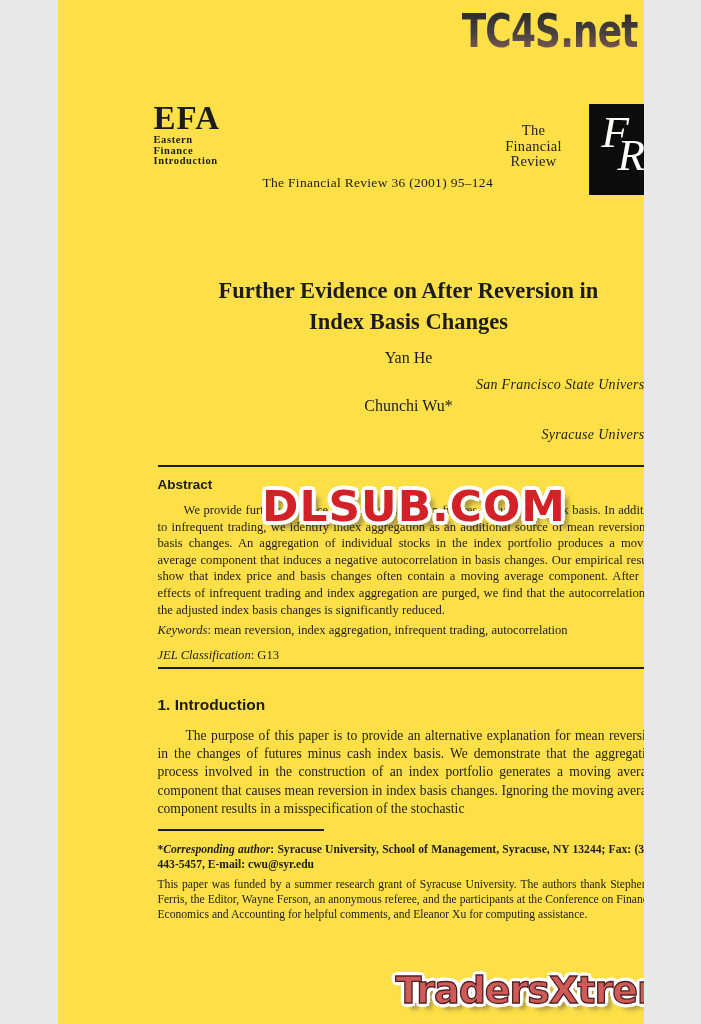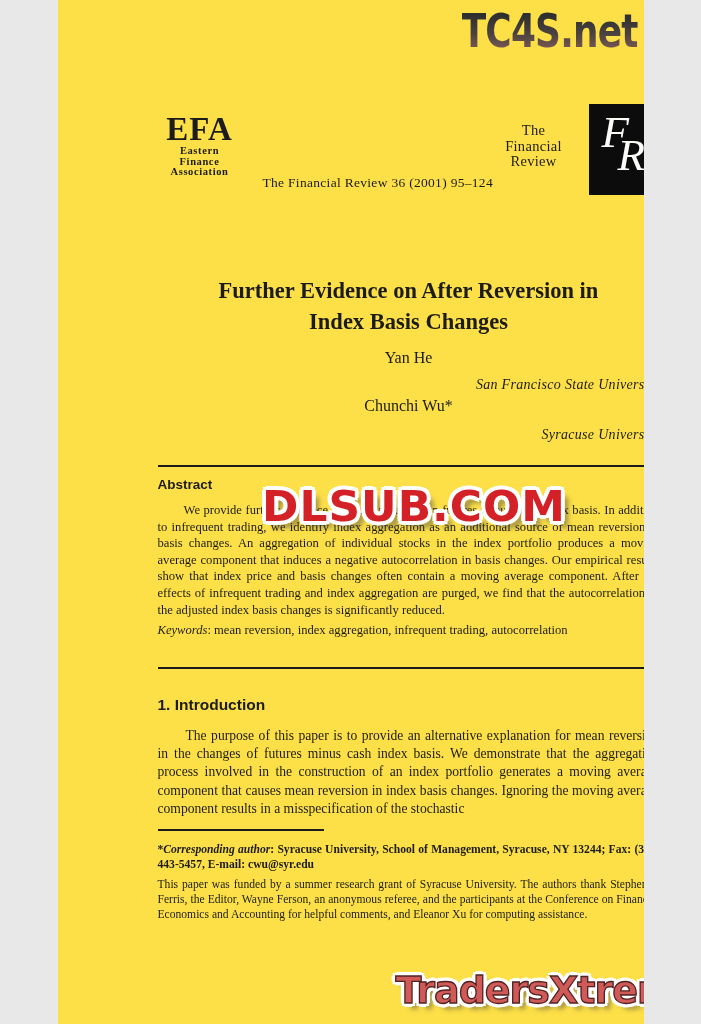--- a/index.html
+++ b/index.html
@@ -61,23 +61,23 @@
     text-shadow:
       -3px -3px 0 #fff, 3px -3px 0 #fff, -3px 3px 0 #fff, 3px 3px 0 #fff,
       -4px 0 0 #fff, 4px 0 0 #fff, 0 -4px 0 #fff, 0 4px 0 #fff,
       6px 6px 5px rgba(60,60,60,0.5);
   }
 
   
   .efa-logo {
     position: absolute;
     left: 96px;
-    top: 113px;
+    top: 102px;
     width: 92px;
-    text-align: center;
+    text-align: left;
     font-weight: bold;
   }
   .efa-acronym {
     font-size: 33px;
     line-height: 33px;
     letter-spacing: 1px;
   }
   .efa-sub {
     font-size: 10.5px;
     line-height: 10.5px;
@@ -229,21 +229,21 @@
 <body>
 
 <div class="page">
 
   <div class="wm-top">TC4S.net</div>
 
   <div class="efa-logo">
     <div class="efa-acronym">EFA</div>
     <div class="efa-sub">Eastern</div>
     <div class="efa-sub">Finance</div>
-    <div class="efa-sub">Association</div>
+    <div class="efa-sub">Introduction</div>
   </div>
 
   <div class="journal-line">The Financial Review 36 (2001)  95–124</div>
 
   <div class="fr-name">
     <div>The</div>
     <div>Financial</div>
     <div>Review</div>
   </div>
 
@@ -262,20 +262,21 @@
   <div class="author-name name-2">Chunchi Wu*</div>
   <div class="author-affil affil-2">Syracuse University</div>
 
   <div class="rule rule-abstract-top"></div>
   <div class="abstract-heading">Abstract</div>
   <p class="abstract-text">We provide further evidence on mean reversion in futures minus cash index basis. In addition to infrequent trading, we identify index aggregation as an additional source of mean reversion in basis changes. An aggregation of individual stocks in the index portfolio produces a moving average component that induces a negative autocorrelation in basis changes. Our empirical results show that index price and basis changes often contain a moving average component. After the effects of infrequent trading and index aggregation are purged, we find that the autocorrelation of the adjusted index basis changes is significantly reduced.</p>
 
   <div class="wm-mid">DLSUB.COM</div>
 
   <div class="kw-line kw-1"><span class="italic">Keywords</span><span>: mean reversion, index aggregation, infrequent trading, autocorrelation</span></div>
+  <div class="kw-line kw-2"><span class="italic">JEL Classification</span><span>: G13</span></div>
   <div class="rule rule-abstract-bottom"></div>
 
   <div class="intro-heading">1. Introduction</div>
   <p class="intro-text">The purpose of this paper is to provide an alternative explanation for mean reversion in the changes of futures minus cash index basis. We demonstrate that the aggregation process involved in the construction of an index portfolio generates a moving average component that causes mean reversion in index basis changes. Ignoring the moving average component results in a misspecification of the stochastic</p>
 
   <div class="rule rule-footnote"></div>
   <div class="footnote fn-1"><span>*</span><span class="italic">Corresponding author</span><span>: Syracuse University, School of Management, Syracuse, NY 13244; Fax: (315) 443-5457, E-mail: cwu@syr.edu</span></div>
   <div class="footnote fn-2">This paper was funded by a summer research grant of Syracuse University. The authors thank Stephen P. Ferris, the Editor, Wayne Ferson, an anonymous referee, and the participants at the Conference on Financial Economics and Accounting for helpful comments, and Eleanor Xu for computing assistance.</div>
 
   <div class="page-number">95</div>

